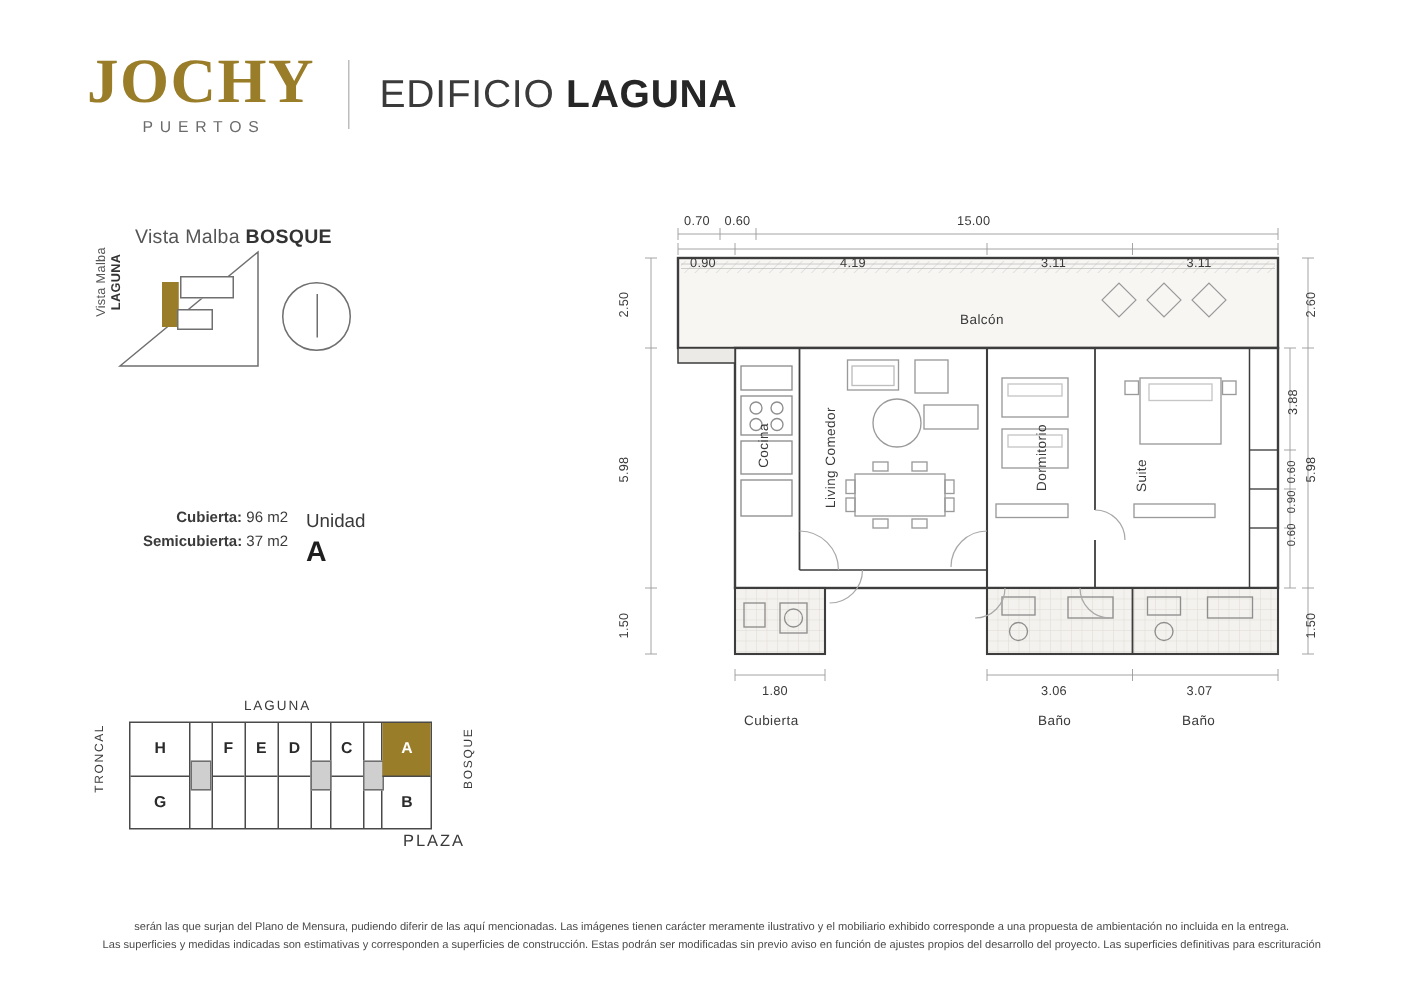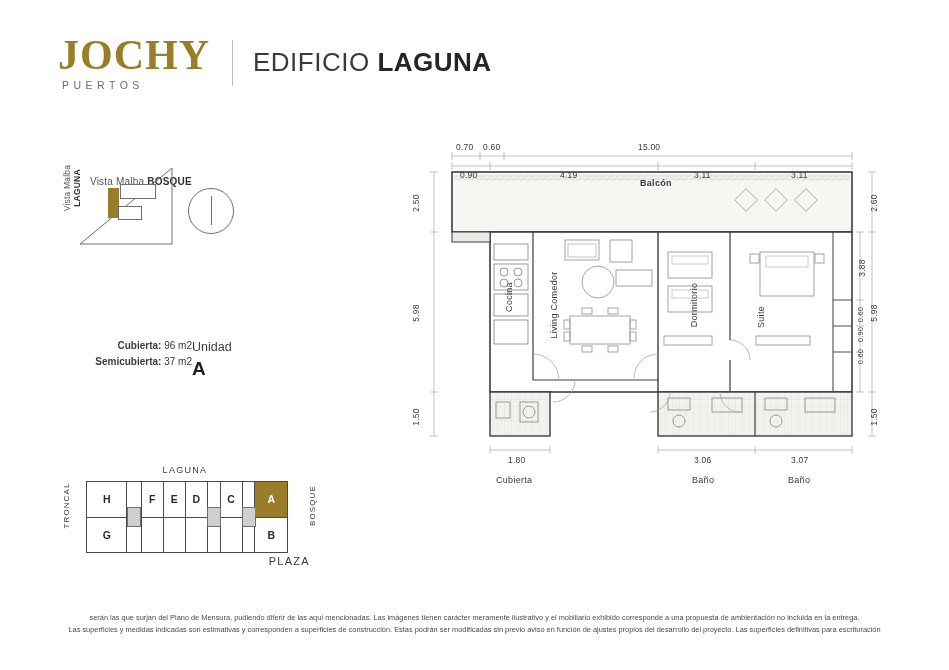--- a/index.html
+++ b/index.html
@@ -8,21 +8,21 @@
     background: #ffffff;
     font-family: "Liberation Sans", sans-serif;
     color: #2b2b2b;
     position: relative;
     overflow: hidden;
   }
   .page { position:absolute; inset:0; }
 
   
   .header { position:absolute; left:58px; top:34px; display:flex; align-items:center; }
-  .logo-block { display:flex; flex-direction:column; }
+  .logo-block { display:flex; flex-direction:column; align-items:center; }
   .logo-main {
     font-family: "Liberation Serif", serif;
     font-weight: bold;
     font-size: 42px;
     letter-spacing: 1px;
     color: #9a7d28;
     line-height: 1;
   }
   .logo-sub {
     font-size: 10.5px;
@@ -37,21 +37,21 @@
   }
   .header-title {
     font-size: 26px; letter-spacing: 0.5px; color: #3a3a3a;
     font-weight: 400;
   }
   .header-title b { font-weight: bold; color:#262626; }
 
   
   .orient-box { position:absolute; left:52px; top:150px; width:175px; height:115px; }
   .orient-label-top {
-    position:absolute; left:38px; top:0px; font-size:10px; color:#555; letter-spacing:.2px;margin-top:26px;
+    position:absolute; left:38px; top:0px; font-size:13px; color:#555; letter-spacing:.2px;
   }
   .orient-label-top b { font-weight:bold; color:#333; }
   .orient-label-left {
     position:absolute; left:-22px; top:28px; width:84px;
     transform: rotate(-90deg); transform-origin: center;
     font-size:8.5px; color:#555; text-align:center; letter-spacing:.2px;
   }
   .orient-label-left b { font-weight:bold; color:#333; }
 
   .triangle-wrap { position:absolute; left:26px; top:16px; width:96px; height:80px; }
@@ -65,21 +65,21 @@
     content:""; position:absolute; left:50%; top:7px; width:1px; height:29px;
     background:#6f6f6f;
   }
 
   
   .surface { position:absolute; left:60px; top:330px; width:290px; }
   .surface-row1 { display:flex; align-items:baseline; }
   .sup-word { font-size:11px; font-weight:bold; color:#3a3a3a; letter-spacing:.2px; }
   .sup-value { font-size:23px; font-weight:bold; color:#1f1f1f; margin-left:7px; letter-spacing:.2px;}
   .dpto { font-size:17px; font-weight:bold; color:#9a7d28; margin-left:24px; }
-  .surface-lines { margin-top:10px; display:flex; }
+  .surface-lines { margin-top:10px; display:flex;gap:12px; }
   .sl-left { text-align:right; width:132px; }
   .sl-left div { font-size:10px; color:#3a3a3a; margin-bottom:5px; }
   .sl-left b { font-weight:bold; }
   .sl-right { }
   .unidad-lbl { font-size:12.5px; color:#3a3a3a; }
   .unidad-val { font-size:19px; font-weight:bold; color:#1f1f1f; margin-top:4px;}
 
   
   .bmap { position:absolute; left:60px; top:465px; width:270px; height:105px; }
   .bmap-title { position:absolute; left:0; top:0; width:250px; text-align:center;
@@ -390,21 +390,21 @@
     <div class="dim v" style="left:445px; top:168px; transform:rotate(-90deg);">5.98</div>
     <div class="dim v" style="left:433px; top:170px; transform:rotate(-90deg); font-size:7.5px;">0.60</div>
     <div class="dim v" style="left:433px; top:190px; transform:rotate(-90deg); font-size:7.5px;">0.90</div>
     <div class="dim v" style="left:433px; top:212px; transform:rotate(-90deg); font-size:7.5px;">0.60</div>
     <div class="dim v" style="left:445px; top:272px; transform:rotate(-90deg);">1.50</div>
 
     <div class="dim" style="left:88px; top:315px;">1.80</div>
     <div class="dim" style="left:274px; top:315px;">3.06</div>
     <div class="dim" style="left:371px; top:315px;">3.07</div>
 
-    <div class="roomlabel" style="left:220px; top:38px;font-weight:bold;">Balcón</div>
+    <div class="roomlabel" style="left:220px; top:68px;">Balcón</div>
     <div class="roomlabel v" style="left:74px; top:152px; transform:rotate(-90deg);">Cocina</div>
     <div class="roomlabel v" style="left:100px; top:160px; transform:rotate(-90deg);">Living Comedor</div>
     <div class="roomlabel v" style="left:252px; top:160px; transform:rotate(-90deg);">Dormitorio</div>
     <div class="roomlabel v" style="left:330px; top:172px; transform:rotate(-90deg);">Suite</div>
     <div class="roomlabel" style="left:76px; top:335px;">Cubierta</div>
     <div class="roomlabel" style="left:272px; top:335px;">Baño</div>
     <div class="roomlabel" style="left:368px; top:335px;">Baño</div>
   </div>
 
   <div class="footer">

